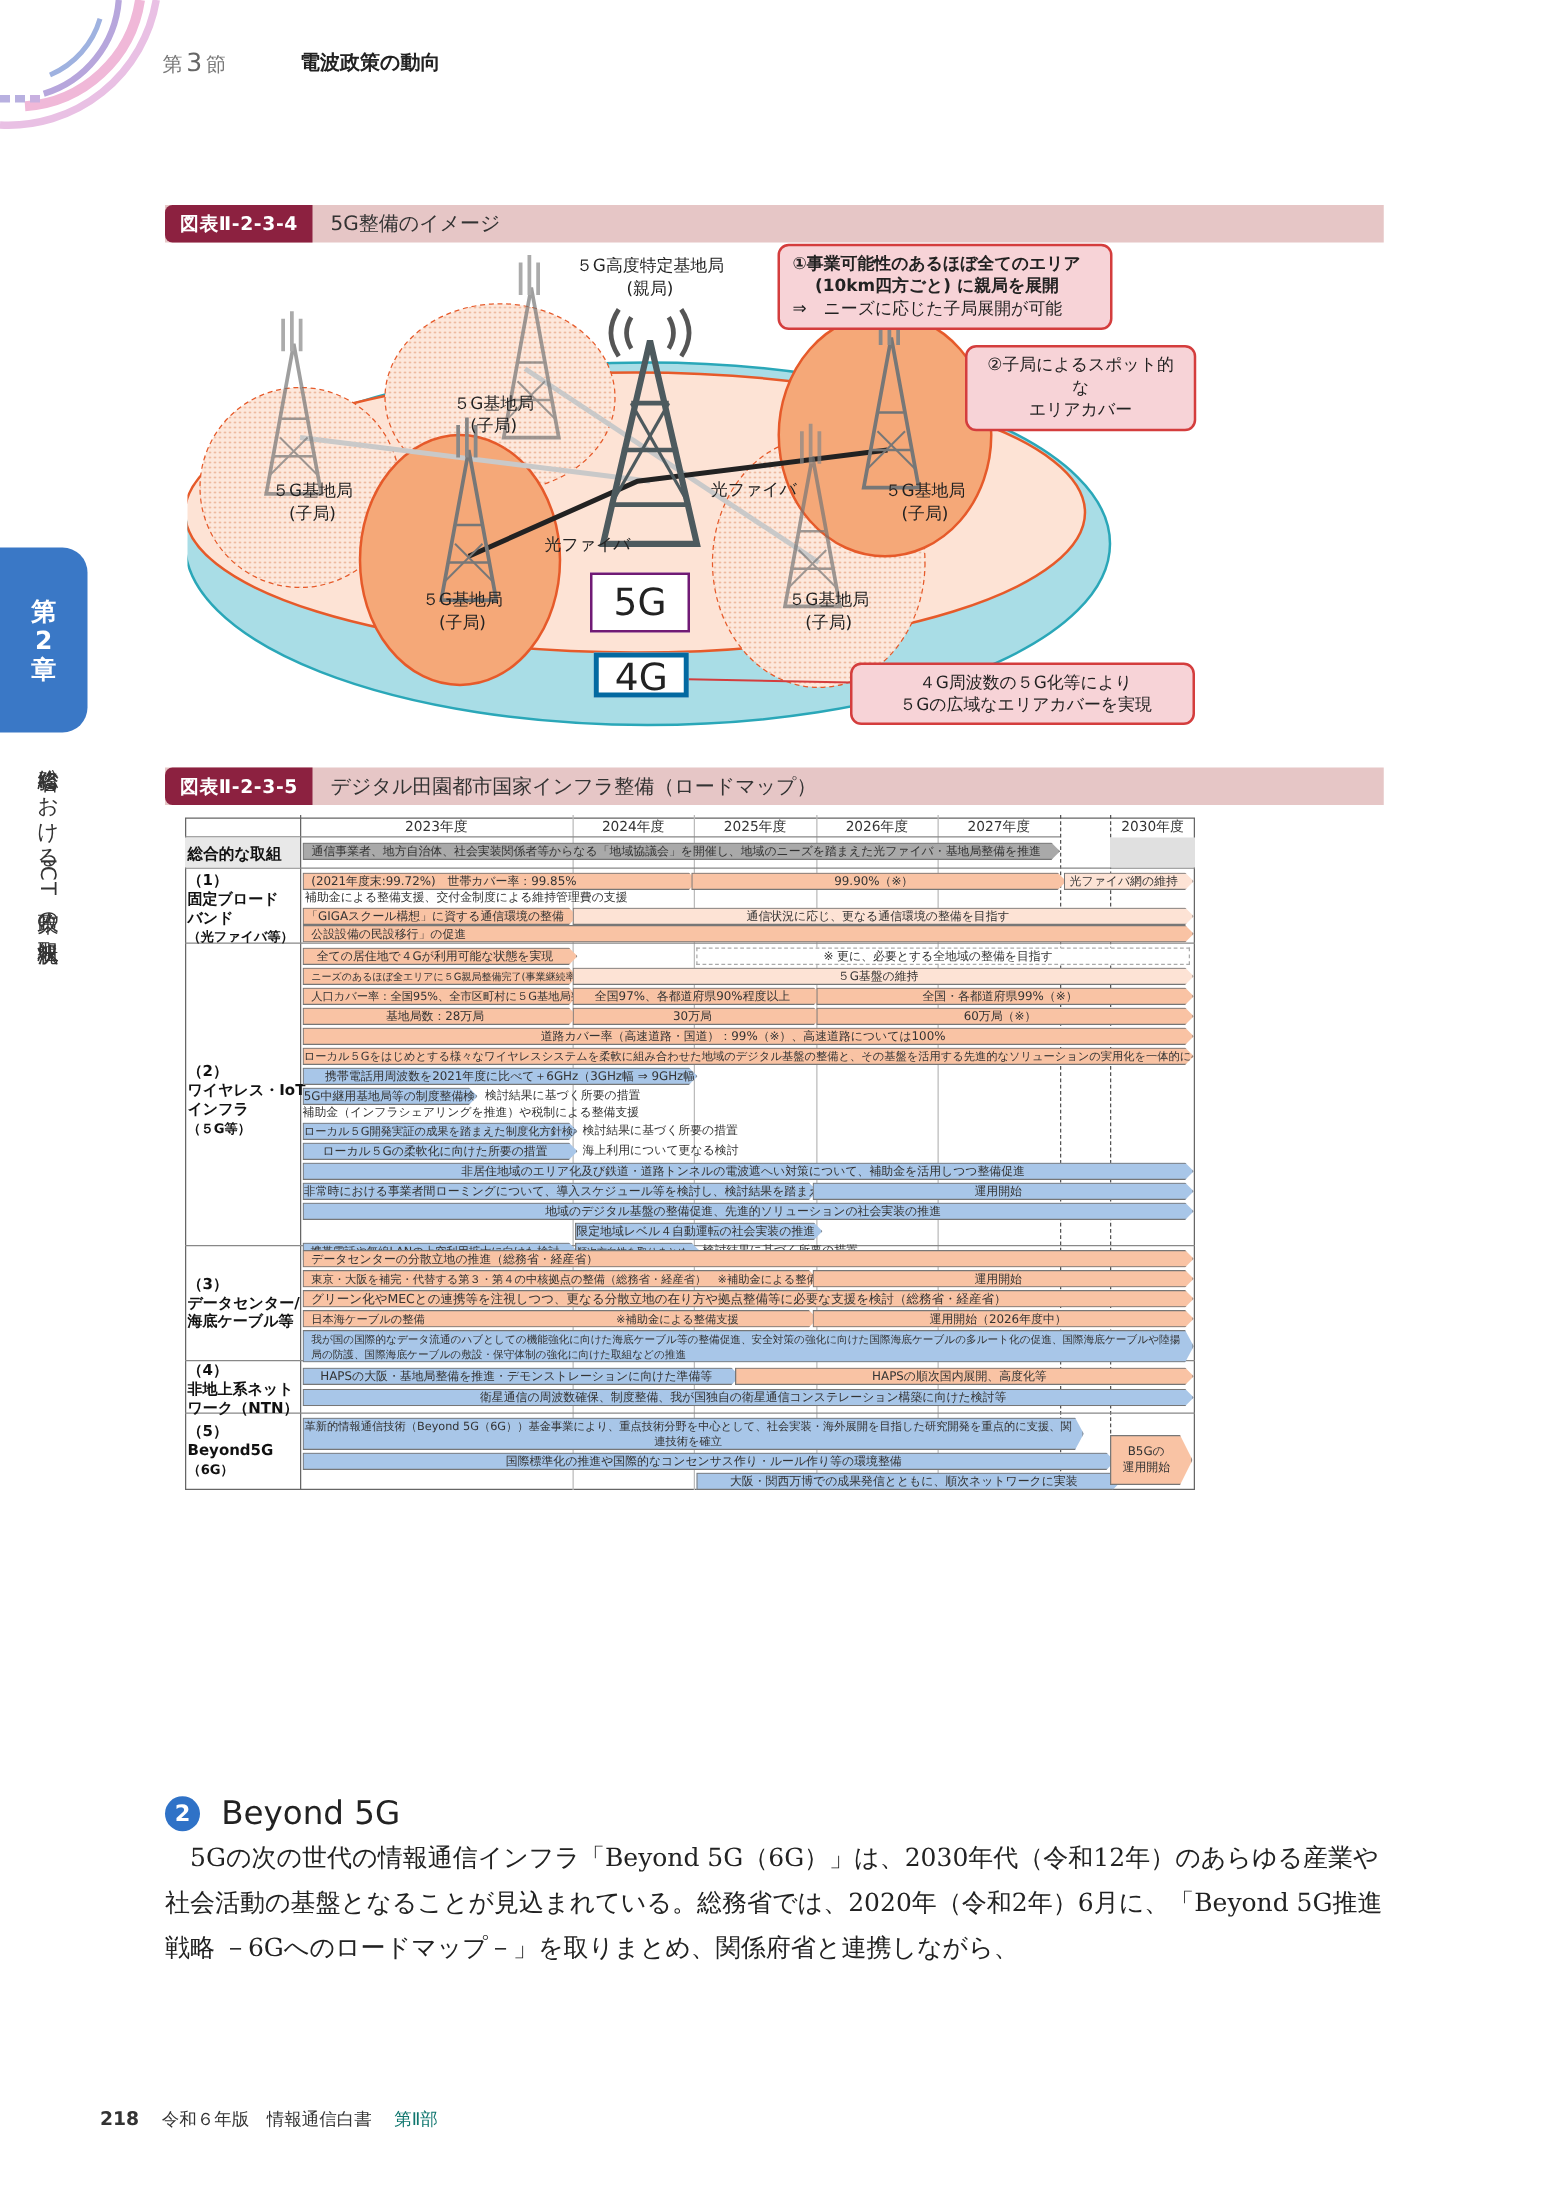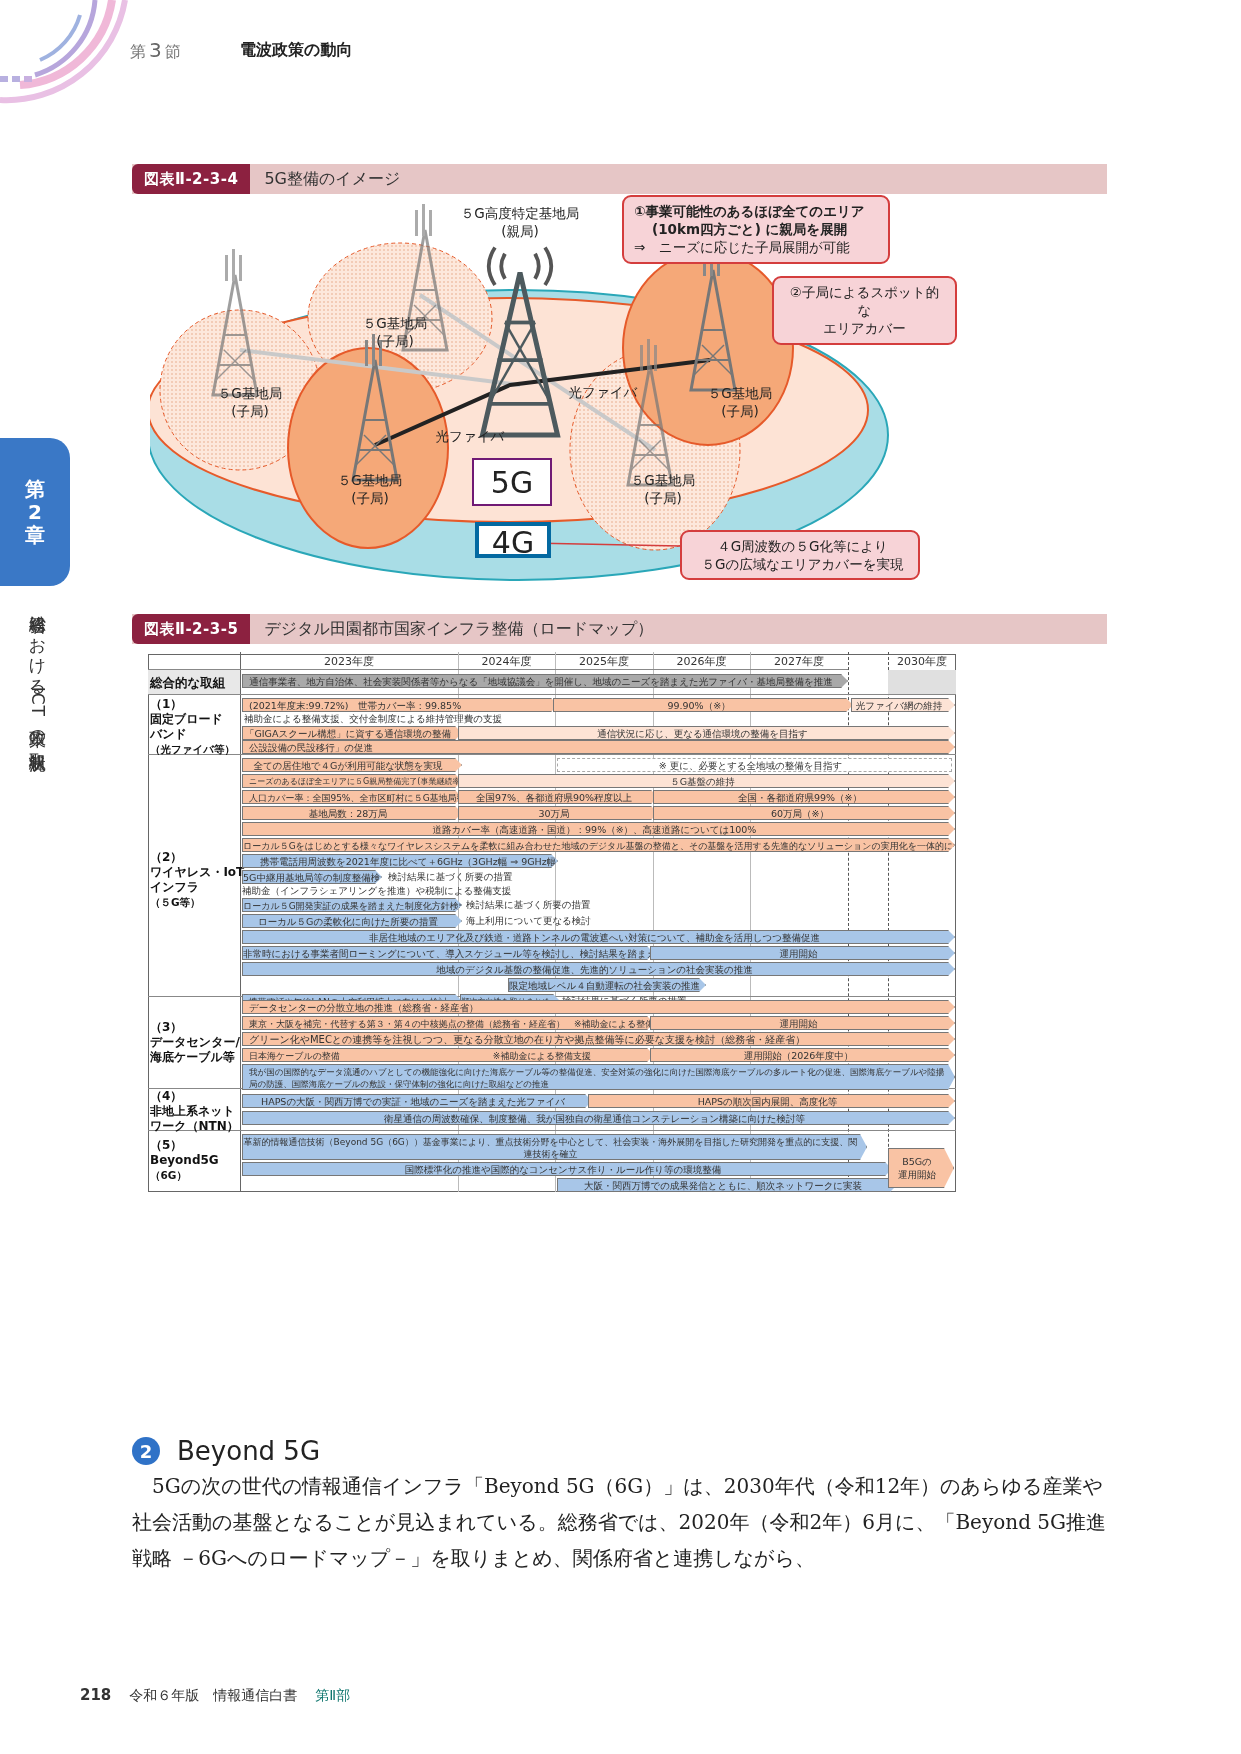--- a/index.html
+++ b/index.html
@@ -182,21 +182,21 @@
 
   <div class="callout" style="left:472px;top:-5px;width:268px;">
     <div style="font-weight:bold;">①事業可能性のあるほぼ全てのエリア</div>
     <div style="font-weight:bold;padding-left:18px;">(10km四方ごと) に親局を展開</div>
     <div>⇒　ニーズに応じた子局展開が可能</div>
   </div>
   <div class="callout" style="left:622px;top:76px;width:185px;text-align:center;">
     <div>②子局によるスポット的な</div>
     <div>エリアカバー</div>
   </div>
-  <div class="callout" style="left:530px;top:330px;width:240px;text-align:center;padding-left:15px;">
+  <div class="callout" style="left:530px;top:330px;width:276px;text-align:center;padding-left:15px;">
     <div>４G周波数の５G化等により</div>
     <div>５Gの広域なエリアカバーを実現</div>
   </div>
 </div>
 
 <div class="abs fig-bar" style="top:614px;">
   <div class="fig-tag">図表Ⅱ-2-3-5</div>
   <div class="fig-title">デジタル田園都市国家インフラ整備（ロードマップ）</div>
 </div>
 
@@ -285,34 +285,34 @@
   <div class="bar plain" style="left:240px;top:218px;width:200px;">検討結果に基づく所要の措置</div>
   <div class="bar plain" style="left:94px;top:232px;width:300px;">補助金（インフラシェアリングを推進）や税制による整備支援</div>
   <div class="bar blue" style="left:94px;top:246px;width:220px;font-size:9px;">ローカル５G開発実証の成果を踏まえた制度化方針検討</div>
   <div class="bar plain" style="left:318px;top:246px;width:200px;">検討結果に基づく所要の措置</div>
   <div class="bar blue" style="left:94px;top:262px;width:220px;">ローカル５Gの柔軟化に向けた所要の措置</div>
   <div class="bar plain" style="left:318px;top:262px;width:200px;">海上利用について更なる検討</div>
   <div class="bar blue" style="left:94px;top:278px;width:713px;">非居住地域のエリア化及び鉄道・道路トンネルの電波遮へい対策について、補助金を活用しつつ整備促進</div>
   <div class="bar blue" style="left:94px;top:294px;width:412px;">非常時における事業者間ローミングについて、導入スケジュール等を検討し、検討結果を踏まえ必要な措置</div>
   <div class="bar blue" style="left:502px;top:294px;width:305px;">運用開始</div>
   <div class="bar blue" style="left:94px;top:310px;width:713px;">地域のデジタル基盤の整備促進、先進的ソリューションの社会実装の推進</div>
-  <div class="bar blue" style="left:312px;top:326px;width:198px;margin-left:48px;">限定地域レベル４自動運転の社会実装の推進</div>
+  <div class="bar blue" style="left:312px;top:326px;width:198px;">限定地域レベル４自動運転の社会実装の推進</div>
   <div class="bar blue" style="left:94px;top:342px;width:220px;font-size:9px;">携帯電話や無線LANの上空利用拡大に向けた検討</div>
   <div class="bar blue" style="left:312px;top:342px;width:100px;font-size:8px;">順次方向性を取りまとめ</div>
   <div class="bar plain" style="left:414px;top:342px;width:200px;">検討結果に基づく所要の措置</div>
 
   <div class="bar orange left" style="left:94px;top:348px;width:713px;">データセンターの分散立地の推進（総務省・経産省）</div>
   <div class="bar orange left" style="left:94px;top:364px;width:412px;font-size:9px;">東京・大阪を補完・代替する第３・第４の中核拠点の整備（総務省・経産省）　※補助金による整備支援</div>
   <div class="bar orange" style="left:502px;top:364px;width:305px;">運用開始</div>
   <div class="bar orange left" style="left:94px;top:380px;width:713px;font-size:10px;">グリーン化やMECとの連携等を注視しつつ、更なる分散立地の在り方や拠点整備等に必要な支援を検討（総務省・経産省）</div>
   <div class="bar orange left" style="left:94px;top:396px;width:412px;font-size:9px;">日本海ケーブルの整備　　　　　　　　　　　　　　　　　※補助金による整備支援</div>
   <div class="bar orange" style="left:502px;top:396px;width:305px;">運用開始（2026年度中）</div>
   <div class="bar blue tall left" style="left:94px;top:412px;width:713px;font-size:8.5px;">我が国の国際的なデータ流通のハブとしての機能強化に向けた海底ケーブル等の整備促進、安全対策の強化に向けた国際海底ケーブルの多ルート化の促進、国際海底ケーブルや陸揚局の防護、国際海底ケーブルの敷設・保守体制の強化に向けた取組などの推進</div>
 
-  <div class="bar blue" style="left:94px;top:442px;width:350px;">HAPSの大阪・関西万博での実証・地域のニーズを踏まえた光ファイバ</div>
+  <div class="bar blue" style="left:94px;top:442px;width:350px;">HAPSの大阪・基地局整備を推進・デモンストレーションに向けた準備等</div>
   <div class="bar orange" style="left:440px;top:442px;width:367px;">HAPSの順次国内展開、高度化等</div>
   <div class="bar blue" style="left:94px;top:459px;width:713px;">衛星通信の周波数確保、制度整備、我が国独自の衛星通信コンステレーション構築に向けた検討等</div>
 
   <div class="bar blue tall" style="left:94px;top:482px;width:625px;font-size:9px;">革新的情報通信技術（Beyond 5G（6G））基金事業により、重点技術分野を中心として、社会実装・海外展開を目指した研究開発を重点的に支援、関連技術を確立</div>
   <div class="bar blue" style="left:94px;top:510px;width:650px;">国際標準化の推進や国際的なコンセンサス作り・ルール作り等の環境整備</div>
   <div class="bar blue" style="left:409px;top:526px;width:340px;">大阪・関西万博での成果発信とともに、順次ネットワークに実装</div>
   <div class="bar orange tall" style="left:740px;top:496px;width:66px;height:40px;line-height:13px;padding-top:6px;white-space:pre-line;font-size:9.5px;clip-path:polygon(0 0,calc(100% - 10px) 0,100% 50%,calc(100% - 10px) 100%,0 100%);">B5Gの
 運用開始</div>
 </div>
 

